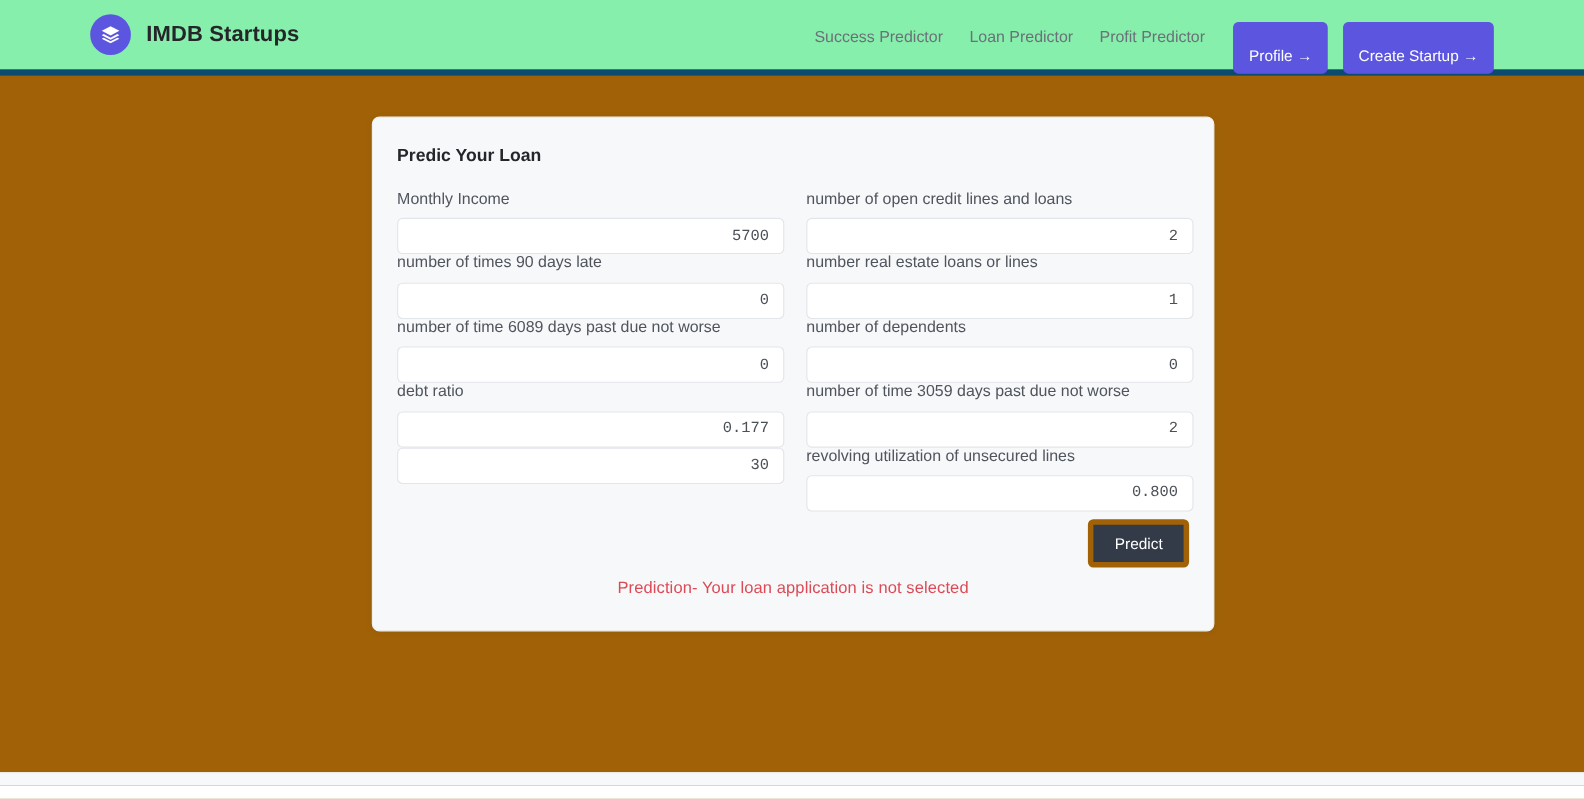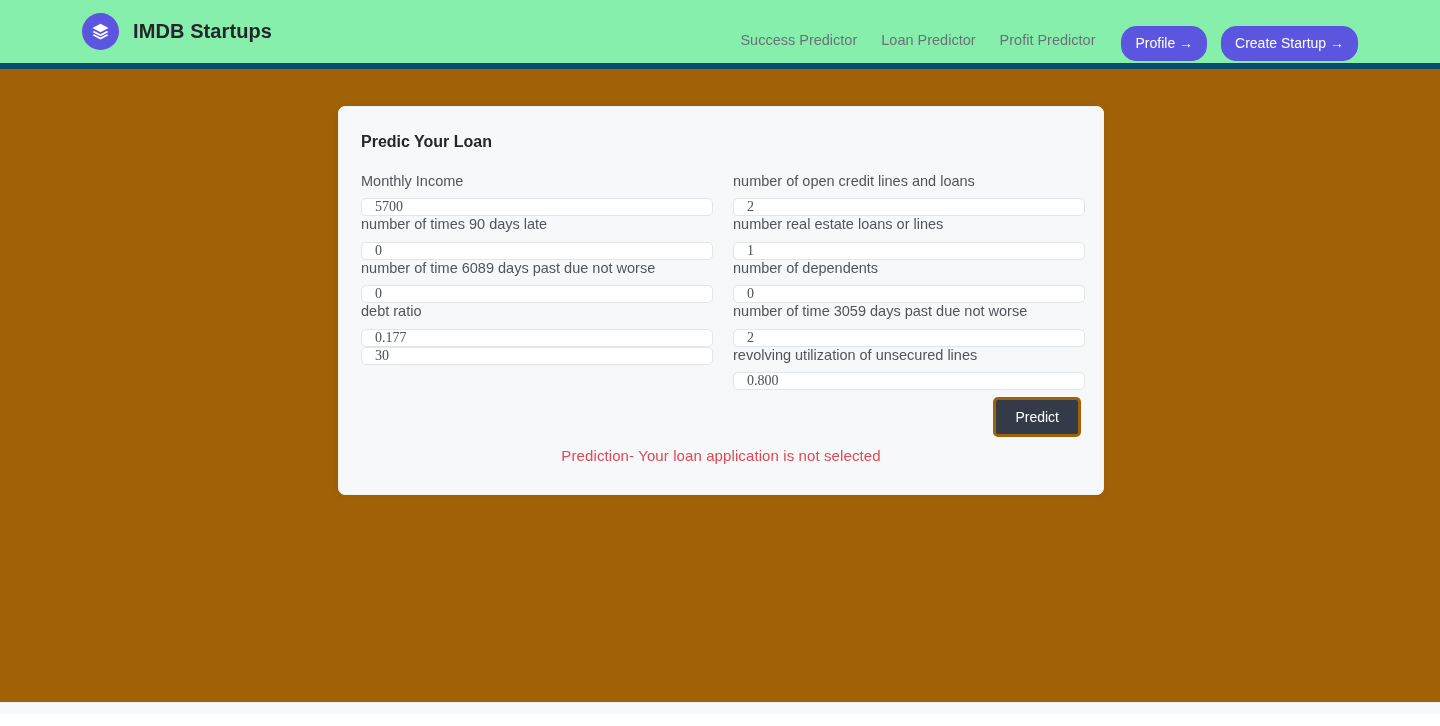--- a/index.html
+++ b/index.html
@@ -58,22 +58,22 @@
     color: #6b7178;
     text-decoration: none;
     padding: 6px 12px;
     white-space: nowrap;
   }
   .nav-btn {
     font-size: 14px;
     color: #ffffff;
     background: #5b55e0;
     border: 1px solid #5b55e0;
-    border-radius: 15px;
-    padding: 8px 13px 8px;
+    border-radius: 5px;
+    padding: 21px 13px 8px;
     margin-left: 14px;
     text-decoration: none;
     white-space: nowrap;
     line-height: 1.15;
     cursor: pointer;
   }
   .nav-btn:first-child { margin-left: 18px; }
 
   
   .page {
@@ -110,40 +110,41 @@
   .field-label {
     display: block;
     font-size: 14.5px;
     color: #50555c;
     margin-bottom: 8px;
     line-height: 1.2;
   }
   .field-input {
     display: block;
     width: 100%;
-    height: 18px;
+    height: 33px;
     background: #ffffff;
     border: 1px solid #e2e5e9;
     border-radius: 5px;
     padding: 0 13px;
-    font-family: Liberation Serif, serif;
+    font-family: Liberation Mono, monospace;
     font-size: 14px;
     color: #4b5057;
     outline: none;
+    text-align: right;
   }
 
   .actions {
     display: flex;
     justify-content: flex-end;
     margin-top: 7px;
   }
   .predict-btn {
     background: #343b48;
     color: #ffffff;
-    border: 3px solid #a16207;
+    border: 5px solid #a16207;
     border-radius: 5px;
     font-family: "Liberation Sans", sans-serif;
     font-size: 14px;
     padding: 9px 19px;
     cursor: pointer;
   }
 
   .prediction {
     text-align: center;
     font-size: 15px;

